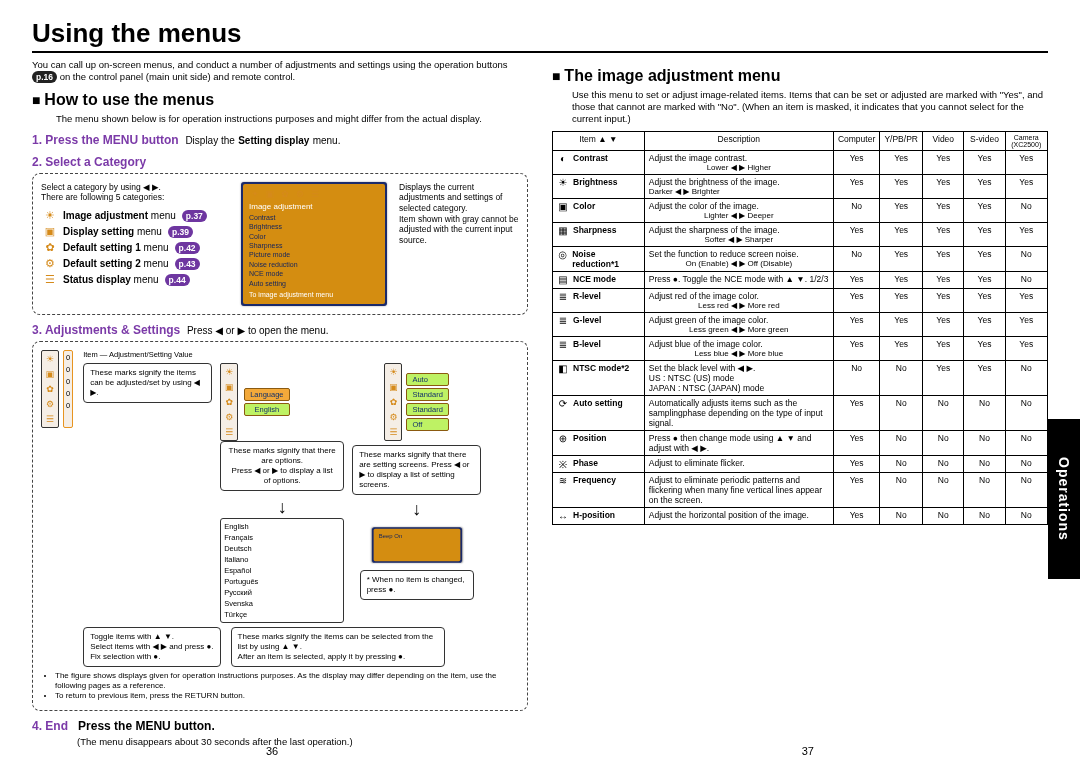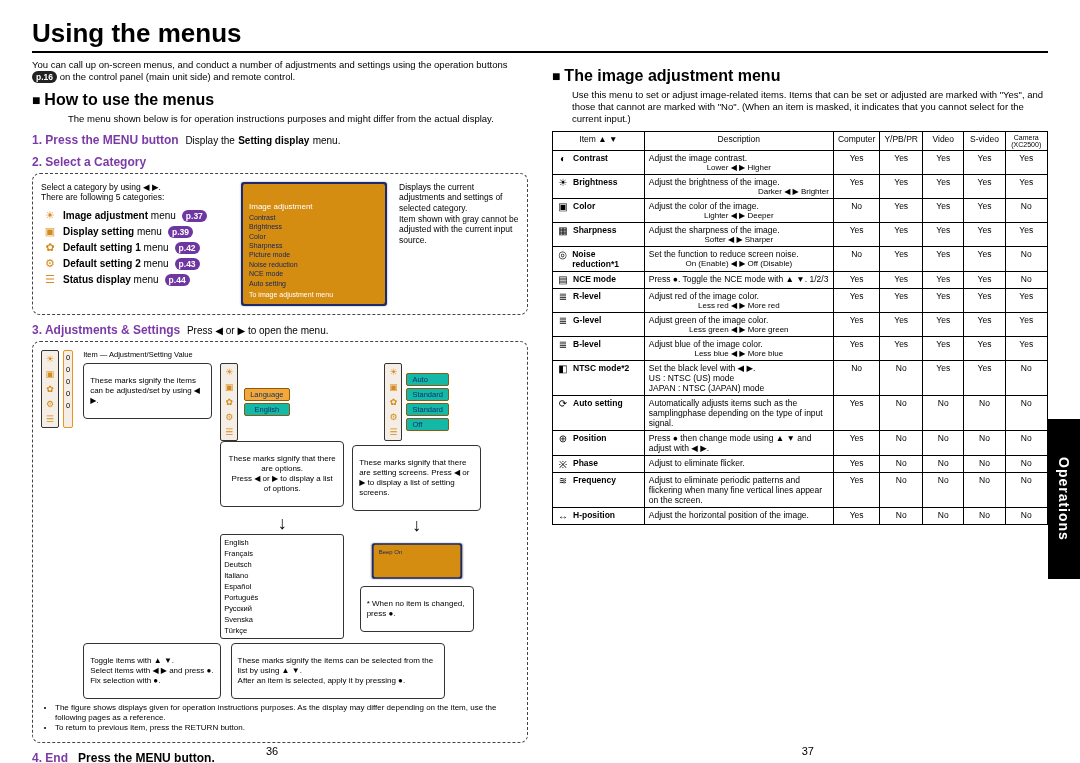--- a/index.html
+++ b/index.html
@@ -91,25 +91,25 @@
   }
   .screen-title { color:#fff; font-size:8px; margin-bottom:2px; }
   .screen-row { font-size:7px; line-height:1.35; color:#13245e; }
   .icon-col {
     display:flex; flex-direction:column; gap:3px;
     border:1px solid #333; padding:2px; background:#f5eee6; border-radius:2px;
   }
   .icon-dot { width:12px; height:12px; font-size:9px; display:flex; align-items:center; justify-content:center; color:#d58a1a; }
   .diagram-row { display:flex; gap:12px; align-items:flex-start; }
   .callout {
-    border:1px solid #333; border-radius:4px; padding:12px 6px; font-size:8px; line-height:1.25;
+    border:1px solid #333; border-radius:4px; padding:4px 6px; font-size:8px; line-height:1.25;
     background:#fff;
   }
   .chip {
-    background:#14b8a6; color:#12306b;
+    background:#bef264; color:#12306b;
     font-size:7.5px; padding:1px 5px; border-radius:2px; display:inline-block;
     border:1px solid #8b5a10;
   }
   .chip-group { display:flex; flex-direction:column; gap:2px; align-items:stretch; }
   ul.notes { margin:4px 0 0 14px; padding:0; }
   ul.notes li { font-size:8px; line-height:1.3; }
   .sidetab {
     position:absolute;
     right:-32px; top:360px;
     width:32px; height:160px;
@@ -151,21 +151,21 @@
   <div class="two-col">
 
     <div class="left">
       <div class="small">
         <span>You can call up on-screen menus, and conduct a number of adjustments and settings using the operation buttons</span>
         <span class="page-tag dark">p.16</span>
         <span>on the control panel (main unit side) and remote control.</span>
       </div>
 
       <h2 class="section">How to use the menus</h2>
-      <div class="small" style="margin-left:36px;">The menu shown below is for operation instructions purposes and might differ from the actual display.</div>
+      <div class="small" style="margin-left:24px;">The menu shown below is for operation instructions purposes and might differ from the actual display.</div>
 
       <div class="step-head">
         <span>1.</span>
         <span>Press the MENU button</span>
         &nbsp;<span class="black" style="font-weight:normal;font-size:10px;">Display the</span>
         <span class="black" style="font-size:10px;">Setting display</span>
         <span class="black" style="font-weight:normal;font-size:10px;">menu.</span>
       </div>
 
       <div class="step-head">
@@ -383,21 +383,21 @@
             </tr>
             <tr>
     <td>
                 <div class="item-cell">
                   <span class="sym">☀</span>
                   <b>Brightness</b>
                 </div>
               </td>
     <td>
                 <div>Adjust the brightness of the image.</div>
-                <div class="sub-desc" style="text-align:right;">Darker ◀ ▶ Brighter</div>
+                <div class="sub-desc" style="text-align:left;">Darker ◀ ▶ Brighter</div>
               </td>
     <td class="yn">Yes</td>
     <td class="yn">Yes</td>
     <td class="yn">Yes</td>
     <td class="yn">Yes</td>
     <td class="yn">Yes</td>
             </tr>
             <tr>
     <td>
                 <div class="item-cell">

